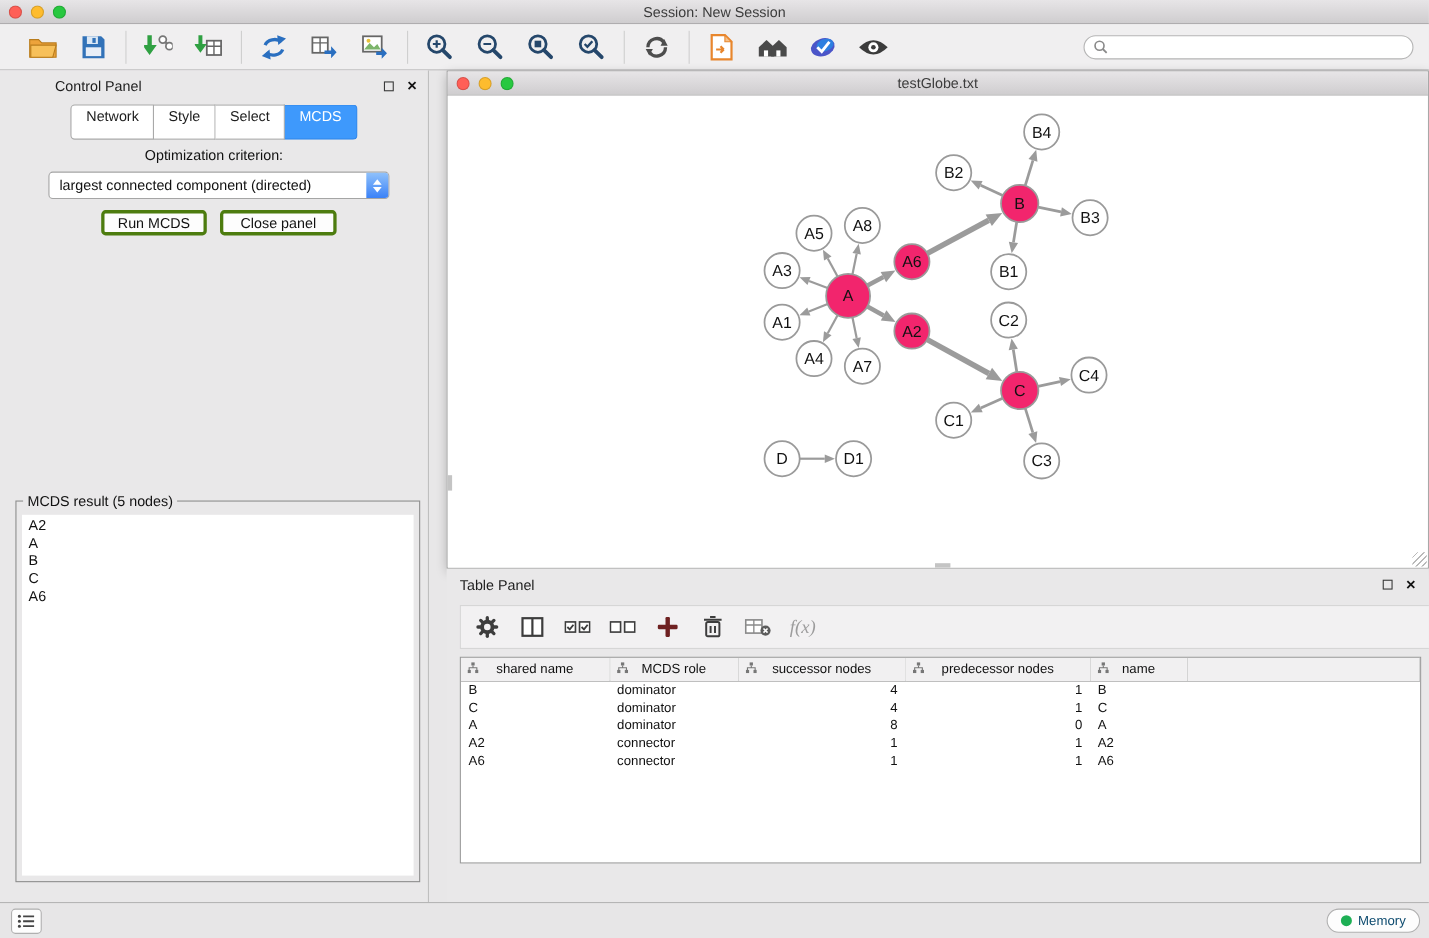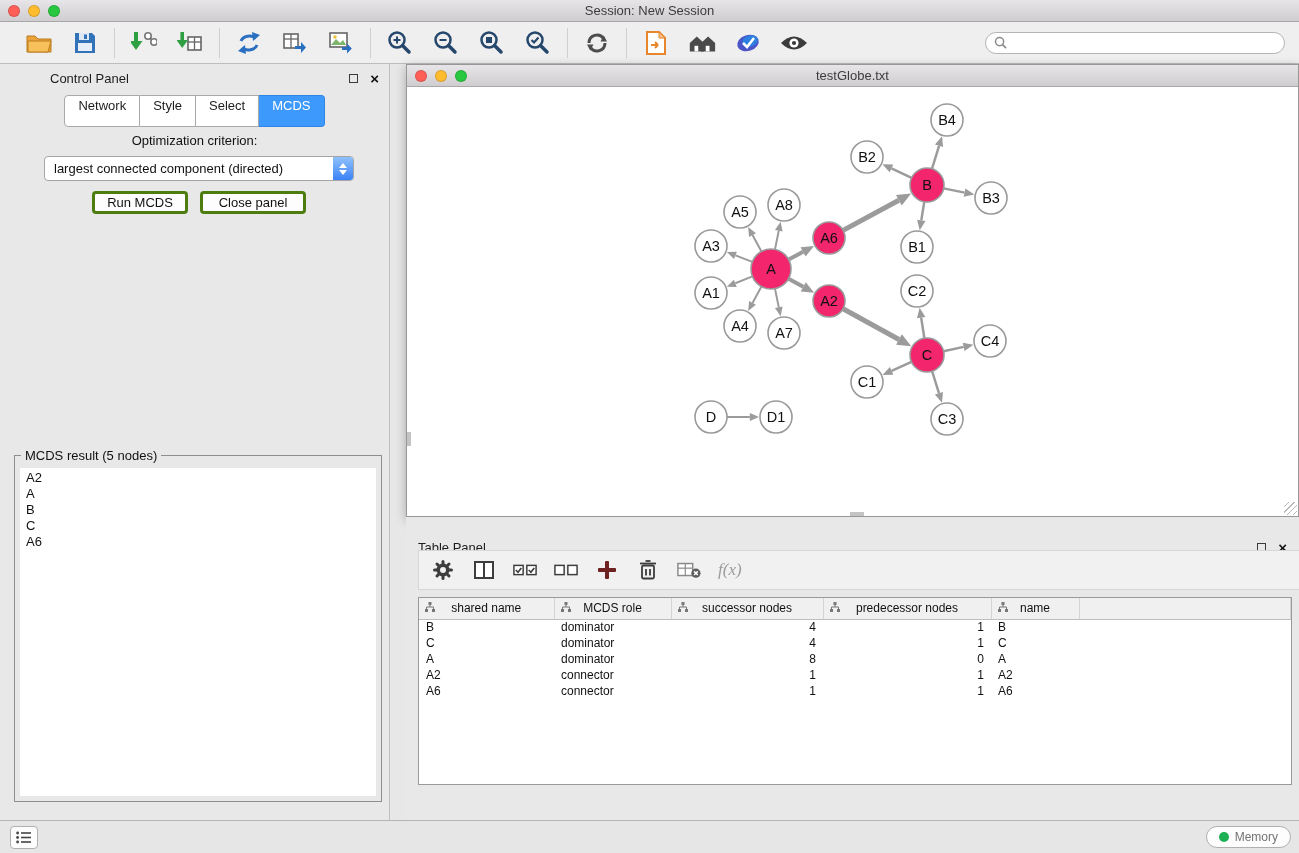--- a/index.html
+++ b/index.html
@@ -71,21 +71,21 @@
   .nw-titlebar .title-text { text-align:center; line-height:21px; font-size:13px; color:#3c3c3c; }
   .nw-canvas { position:absolute; left:0; top:22px; width:891px; height:429px; background:#fff; }
   .nw-canvas svg text { font-family:"Liberation Sans", sans-serif; }
   .scroll-nub-v { position:absolute; left:0; top:345px; width:4px; height:14px; background:#c4c4c4; }
   .scroll-nub-h { position:absolute; left:443px; bottom:0; width:14px; height:4px; background:#c4c4c4; }
   .resize-grip { position:absolute; right:1px; bottom:1px; width:13px; height:13px;
     background:repeating-linear-gradient(135deg, transparent 0 3px, #b9b9b9 3px 4px); }
 
   
   .table-panel { position:absolute; left:406px; top:517px; width:893px; height:303px; background:#e9e8e9; }
-  .tp-header { position:absolute; top:16px; left:0; right:0; height:28px; display:flex;
+  .tp-header { position:absolute; top:0; left:0; right:0; height:28px; display:flex;
     align-items:center; padding:0 12px; font-size:13px; color:#1d1d1d; }
   .tp-toolbar { position:absolute; top:33px; left:12px; width:946px; height:40px;
     background:#f2f1f2; border:1px solid #d6d6d6; display:flex; align-items:center; gap:17px; padding:0 12px; }
   .tp-icon { width:24px; height:24px; display:flex; align-items:center; justify-content:center; }
   .fx-label { font-family:"Liberation Serif", serif; font-style:italic; font-size:17px; color:#9c9c9c; }
 
   .data-table-wrap { position:absolute; left:12px; top:80px; width:874px; height:188px;
     background:#fff; border:1px solid #9a9a9a; overflow:hidden; }
   table.data-table { border-collapse:collapse; width:100%; table-layout:fixed; font-size:12px; color:#111; }
   table.data-table th { background:#f1f0f1; border-right:1px solid #d4d4d4; border-bottom:1px solid #bfbfbf;
@@ -96,21 +96,21 @@
 
   .tp-tabs { position:absolute; top:272px; left:0; right:0; }
 
   
   .statusbar { position:absolute; left:0; top:820px; width:1299px; height:33px;
     background:#e7e6e7; border-top:1px solid #b5b5b5; }
   .list-btn { position:absolute; left:10px; top:5px; width:28px; height:23px; background:#fdfdfd;
     border:1px solid #b0b0b0; border-radius:4px; display:flex; align-items:center; justify-content:center; }
   .memory-btn { position:absolute; right:8px; top:5px; height:22px; border-radius:11px;
     background:#fdfdfd; border:1px solid #b0b0b0; display:flex; align-items:center; gap:6px;
-    padding:0 12px; font-size:12px; color:#737373; }
+    padding:0 12px; font-size:12px; color:#0c4a6e; }
   .memory-dot { width:10px; height:10px; border-radius:50%; background:#1daf54; }
 </style>
 </head>
 <body>
 
 <div class="titlebar">
   <div class="traffic">
     <div class="light red"></div>
     <div class="light yellow"></div>
     <div class="light green"></div>

